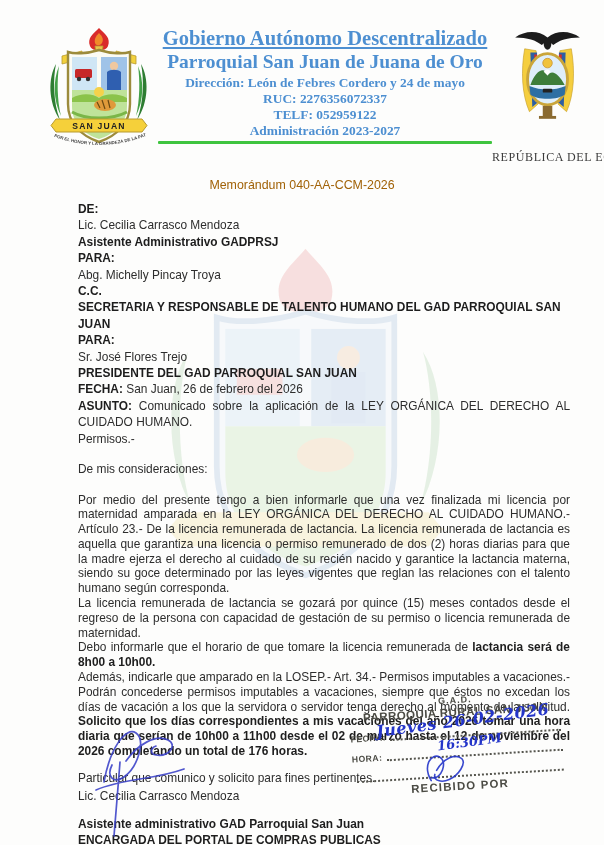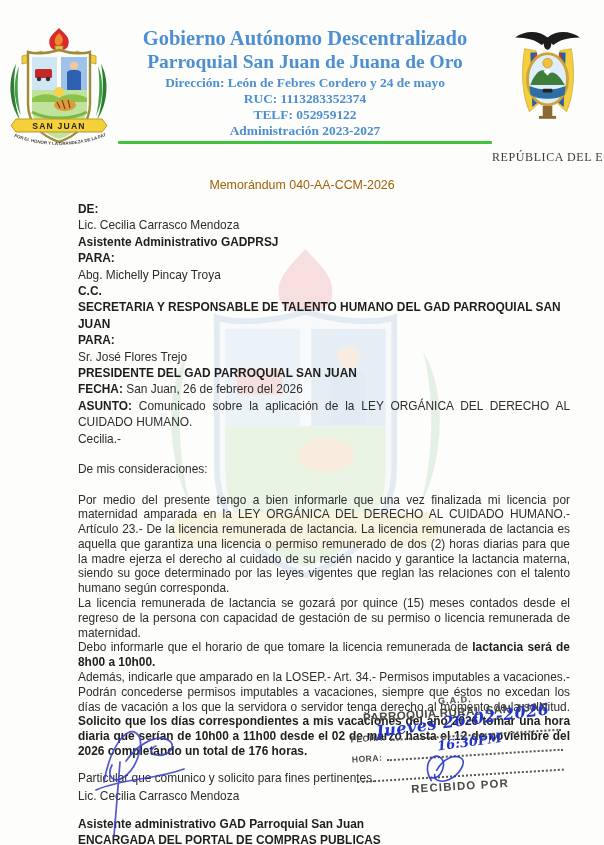--- a/index.html
+++ b/index.html
@@ -1,25 +1,25 @@
 <!DOCTYPE html>
 <html style="--header-blue: #4d8fd1; --rule-green: #3fc43f; --ink-blue: #3a41c8; --stamp-ink: #2435c9; --text-dark: #2d2d2d;"><head>
 <meta charset="utf-8">
 <style>
   html,body{margin:0;padding:0;}
   body{background:#e8e8e8;font-family:"Liberation Sans",sans-serif;}
   .page{position:relative;width:604px;height:845px;background:#fdfdfc;overflow:hidden;
         margin:0 auto;color:var(--text-dark,#2d2d2d);}
   
   .letterhead{position:relative;display:flex;padding-top:26px;z-index:2;}
-  .seal-left{width:118px;flex:0 0 118px;display:flex;justify-content:center;}
+  .seal-left{width:118px;flex:0 0 118px;display:flex;justify-content:center;margin-left:40px;}
   .seal-right{width:112px;flex:0 0 112px;text-align:center;}
   .head-center{flex:1;text-align:center;font-family:"Liberation Serif",serif;
                color:var(--header-blue,#4d8fd1);font-weight:bold;line-height:1.18;}
-  .h-line1{font-size:20.5px;white-space:nowrap;}
+  .h-line1{font-size:20.5px;white-space:nowrap;text-decoration:underline;}
   .h-line2{font-size:19.5px;white-space:nowrap;}
   .h-line3{font-size:13.4px;margin-top:2px;}
   .h-line4,.h-line5,.h-line6{font-size:13.4px;}
   .green-rule{height:3px;background:var(--rule-green,#3fc43f);margin-top:3px;border-radius:1px;}
   .seal-caption{font-family:"Liberation Serif",serif;font-size:12px;letter-spacing:.6px;
                 color:#3c3c3c;margin-top:2px;white-space:nowrap;}
   
   .memo-number{position:relative;z-index:2;text-align:center;font-size:12.4px;margin-top:13px;color:#a16207;}
   
   .doc-body{position:relative;z-index:2;margin:9px 34px 0 78px;font-size:11.9px;color:#2d2d2d;}
@@ -106,21 +106,21 @@
         <text font-size="4.4" fill="#444" font-family="Liberation Sans,sans-serif" font-weight="bold">
           <textPath href="#mottoArc" startOffset="2">POR EL HONOR Y LA GRANDEZA DE LA PATRIA</textPath>
         </text>
       </svg>
     </div>
 
     <div class="head-center">
       <div class="h-line1">Gobierno Autónomo Descentralizado</div>
       <div class="h-line2">Parroquial San Juan de Juana de Oro</div>
       <div class="h-line3">Dirección: León de Febres Cordero y 24 de mayo</div>
-      <div class="h-line4">RUC: 1113283352374</div>
+      <div class="h-line4">RUC: 2276356072337</div>
       <div class="h-line5">TELF: 052959122</div>
       <div class="h-line6">Administración 2023-2027</div>
       <div class="green-rule"></div>
     </div>
 
     <div class="seal-right">
       <svg width="100" height="118" viewBox="0 0 105 120" xmlns="http://www.w3.org/2000/svg">
         <path d="M52,10 C42,2 28,3 18,10 C31,10 40,13 46,18 L52,13 L58,18 C64,13 73,10 86,10 C76,3 62,2 52,10 Z" fill="#1c1c1c"></path>
         <ellipse cx="52" cy="17" rx="4" ry="6" fill="#1c1c1c"></ellipse>
         <g>
@@ -152,21 +152,21 @@
     <div class="rcpt"><b>Asistente Administrativo GADPRSJ</b></div>
     <div class="rcpt"><b>PARA:</b></div>
     <div class="rcpt">Abg. Michelly Pincay Troya</div>
     <div class="rcpt"><b>C.C.</b></div>
     <div class="rcpt"><b>SECRETARIA Y RESPONSABLE DE TALENTO HUMANO DEL GAD PARROQUIAL SAN JUAN</b></div>
     <div class="rcpt"><b>PARA:</b></div>
     <div class="rcpt">Sr. José Flores Trejo</div>
     <div class="rcpt"><b>PRESIDENTE DEL GAD PARROQUIAL SAN JUAN</b></div>
     <div class="rcpt"><b>FECHA:</b><span> San Juan, 26 de febrero del 2026</span></div>
     <p class="just"><b>ASUNTO:</b><span> Comunicado sobre la aplicación de la LEY ORGÁNICA DEL DERECHO AL CUIDADO HUMANO.</span></p>
-    <div class="rcpt">Cecilia.-</div>
+    <div class="rcpt">Permisos.-</div>
 
     <div class="gap14"></div>
     <div class="rcpt">De mis consideraciones:</div>
     <div class="gap15"></div>
 
     <p class="para">Por medio del presente tengo a bien informarle que una vez finalizada mi licencia por maternidad amparada en la LEY ORGÁNICA DEL DERECHO AL CUIDADO HUMANO.- Artículo 23.- De la licencia remunerada de lactancia. La licencia remunerada de lactancia es aquella que garantiza una licencia o permiso remunerado de dos (2) horas diarias para que la madre ejerza el derecho al cuidado de su recién nacido y garantice la lactancia materna, siendo su goce determinado por las leyes vigentes que reglan las relaciones con el talento humano según corresponda.</p>
     <p class="para">La licencia remunerada de lactancia se gozará por quince (15) meses contados desde el regreso de la persona con capacidad de gestación de su permiso o licencia remunerada de maternidad.</p>
     <p class="para"><span>Debo informarle que el horario de que tomare la licencia remunerada de </span><strong>lactancia será de 8h00 a 10h00.</strong></p>
     <p class="para"><span>Además, indicarle que amparado en la LOSEP.- Art. 34.- Permisos imputables a vacaciones.- Podrán concederse permisos imputables a vacaciones, siempre que éstos no excedan los días de vacación a los que la servidora o servidor tenga derecho al momento de la solicitud. </span><strong>Solicito que los días correspondientes a mis vacaciones del año 2026 tomar una hora diaria que serían de 10h00 a 11h00 desde el 02 de marzo hasta el 12 de noviembre del 2026 completando un total de 176 horas.</strong></p>
 

